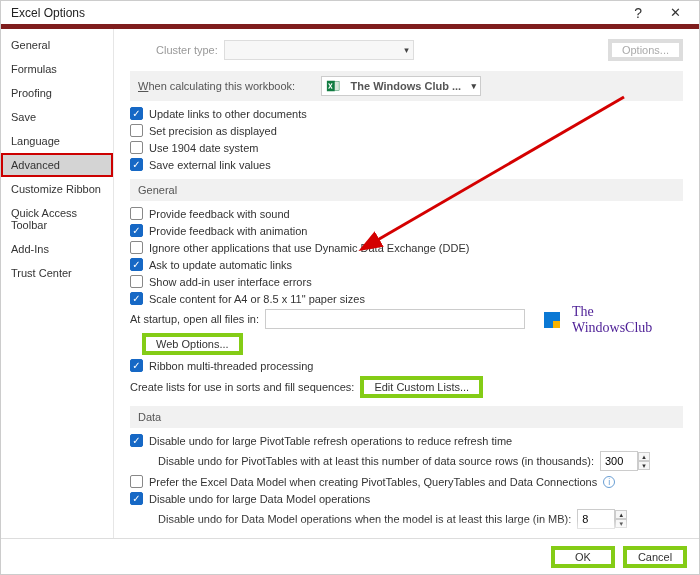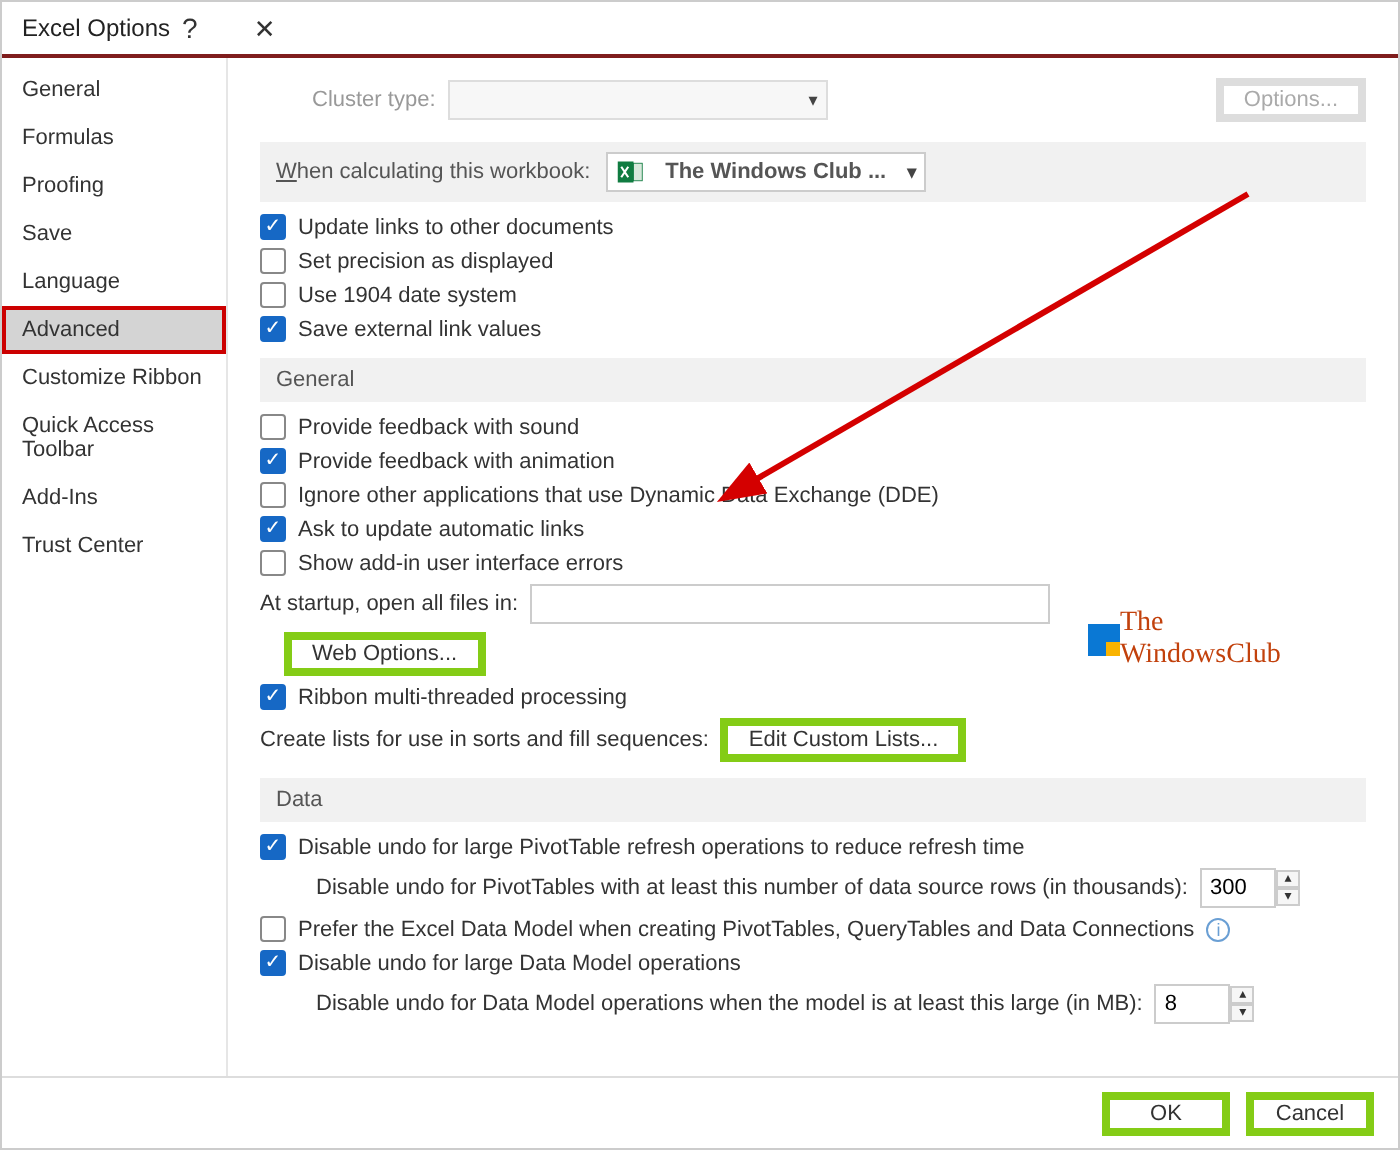--- a/index.html
+++ b/index.html
@@ -7,22 +7,22 @@
       font-family: "Segoe UI", Arial, sans-serif;
       font-size: 11px;
       background: #fff;
       color: #333;
       width: 700px;
       height: 575px;
       overflow: hidden;
     }
     .window { border: 1px solid #ccc; width: 700px; height: 575px; display: flex; flex-direction: column; }
     .titlebar {
-      height: 28px; display: flex; align-items: center; 
-      padding: 0 0 0 10px; border-bottom: 2px solid #7f1d1d;
+      height: 28px; display: flex; align-items: center; justify-content: space-between;
+      padding: 0 0 0 10px; border-bottom: 5px solid #7f1d1d;
     }
     .titlebar-title { font-size: 12px; color: #222; }
     .titlebar-ctrls { display: flex; align-items: center; gap: 16px; padding-right: 12px; }
     .titlebar-ctrl { font-size: 14px; color: #333; padding: 4px 6px; cursor: default; }
     .titlebar-ctrl.close { font-size: 13px; }
     .content { display: flex; flex: 1; overflow: hidden; }
     .sidebar {
       width: 113px; border-right: 1px solid #e6e6e6; padding: 4px 0; background: #fff;
     }
     .sidebar-item {
@@ -40,21 +40,21 @@
       min-width: 190px; display: flex; align-items: center; justify-content: space-between;
     }
     .btn {
       border: 4px solid #84cc16; background: #fff; font-size: 11px; height: 22px; padding: 0 10px;
       color: #333;
     }
     .btn-disabled { color: #aaa; border-color: #ddd; }
     .section-hdr {
       background: #f1f1f1; color: #555; font-size: 11px; padding: 5px 8px; margin: 8px 0 6px 0;
     }
-    .workbook-hdr { display: flex; align-items: center; gap: 8px; }
+    .workbook-hdr { display: flex; align-items: center; gap: 26px; }
     .workbook-select { display:flex; align-items:center; gap:4px; border:1px solid #ccc; background:#fff; padding:0 4px; height: 20px; min-width: 160px; justify-content: space-between; font-weight: bold; }
     .check-row { display: flex; align-items: center; gap: 6px; margin: 4px 0; }
     .chk {
       width: 13px; height: 13px; border: 1px solid #888; border-radius: 2px; display: inline-flex;
       align-items: center; justify-content: center; background: #fff;
     }
     .chk.checked { background: #1668c5; border-color: #1668c5; }
     .chk.checked::after { content: "✓"; color: #fff; font-size: 10px; line-height: 1; }
     .text-input {
       border: 1px solid #ccc; height: 20px; font-size: 11px; padding: 0 4px;
@@ -64,21 +64,21 @@
     .spin-btn { height:9px; border:1px solid #ccc; background:#f6f6f6; font-size:7px; line-height:7px; text-align:center; }
     .footer {
       border-top: 1px solid #ddd; height: 36px; display:flex; align-items:center; justify-content:flex-end;
       gap: 8px; padding: 0 12px;
     }
     .footer .btn { min-width: 64px; }
     .excel-icon { width: 14px; height: 14px; }
     .chev { font-size: 9px; color: #444; }
     .underline-key { text-decoration: underline; display:inline; }
     .arrow-svg { position: absolute; top: 58px; left: 230px; pointer-events: none; }
-    .windowsclub { position: absolute; top: 275px; left: 430px; font-family: Georgia, serif; font-size: 14px; color: #c2410c; display:flex; align-items:center; gap:0; }
+    .windowsclub { position: absolute; top: 275px; left: 430px; font-family: Georgia, serif; font-size: 14px; color: #4c1d95; display:flex; align-items:center; gap:12px; }
     .wc-icon { width:16px; height:16px; background:#0a78d4; display:inline-block; position:relative; }
     .wc-icon::after { content:""; position:absolute; right:0; bottom:0; width:7px; height:7px; background:#f9b300; }
     .info-icon { width:12px;height:12px;border:1px solid #6a9fd4;border-radius:50%;color:#6a9fd4;font-size:9px;display:inline-flex;align-items:center;justify-content:center; }
     .fade-bottom { position:absolute; left:0; right:0; bottom:0; height:18px;
       background: linear-gradient(to bottom, rgba(255,255,255,0), #fff); pointer-events:none; }
   </style>
 </head>
 <body>
 
 <div class="window">
@@ -165,20 +165,24 @@
         <span>Ignore other applications that use Dynamic Data Exchange (DDE)</span>
       </div>
       <div class="check-row">
         <span class="chk checked"></span>
         <span>Ask to update automatic links</span>
       </div>
       <div class="check-row">
         <span class="chk"></span>
         <span>Show add-in user interface errors</span>
       </div>
+      <div class="check-row">
+        <span class="chk checked"></span>
+        <span>Scale content for A4 or 8.5 x 11" paper sizes</span>
+      </div>
 
       <div class="row" style="margin-left:0;">
         <span style="margin-left:0;">At startup, open all files in:</span>
         <input class="text-input" style="width: 260px;" value="">
       </div>
 
       <div class="row">
         <button class="btn" style="margin-left:12px;">Web Options...</button>
       </div>
 

